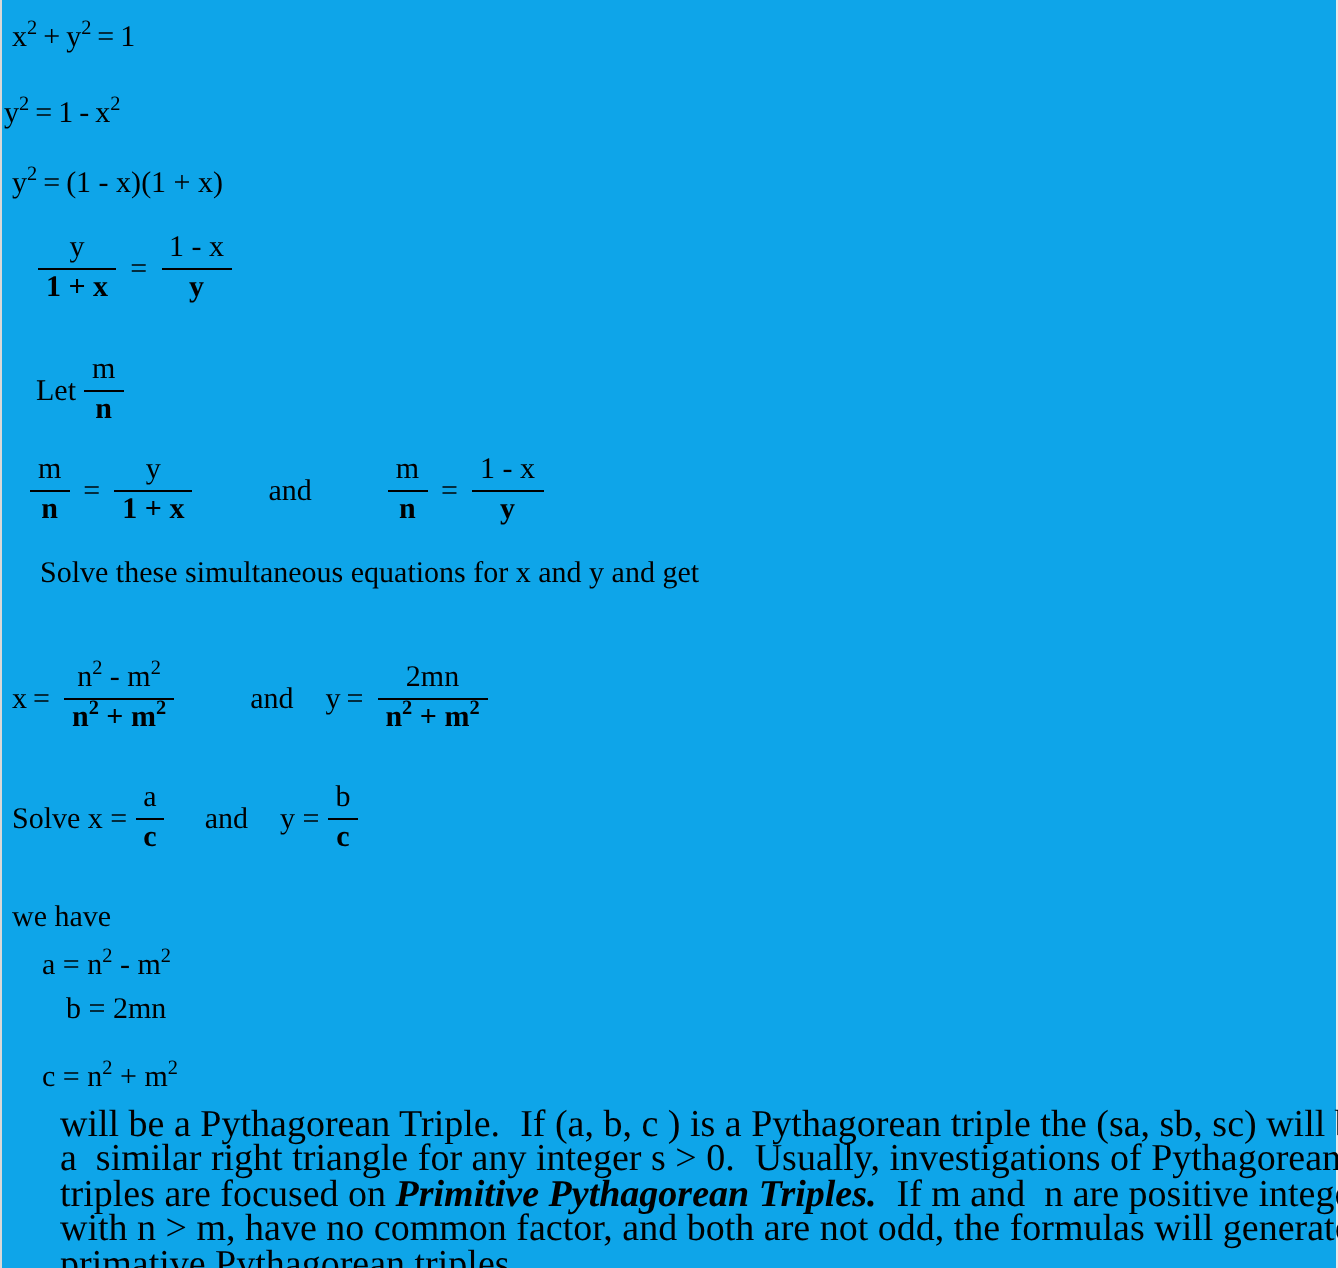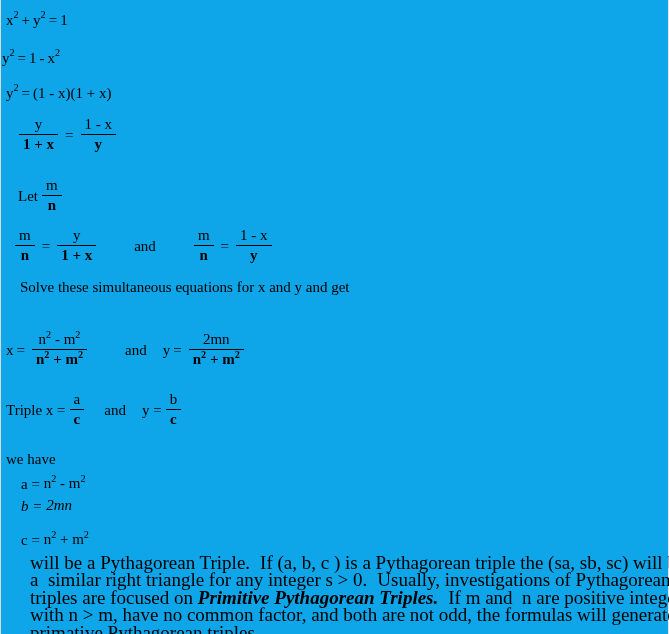--- a/index.html
+++ b/index.html
@@ -158,36 +158,36 @@
     <span class="word">x</span><span class="eq-sign">=</span><span class="frac">
       <span class="num"><span>n</span><sup>2</sup> <span>-</span> <span>m</span><sup>2</sup></span>
       <span class="den"><span>n</span><sup>2</sup> <span>+</span> <span>m</span><sup>2</sup></span>
     </span><span class="gap-and"></span><span class="word">and</span><span class="gap-and-sm"></span><span class="word">y</span><span class="eq-sign">=</span><span class="frac">
       <span class="num">2mn</span>
       <span class="den"><span>n</span><sup>2</sup> <span>+</span> <span>m</span><sup>2</sup></span>
     </span>
   </div>
 
   <div class="line" style="left:5px; top:392px;">
-    <span class="word">Triple x =</span><span class="frac">
+    <span class="word">Solve x =</span><span class="frac">
       <span class="num">a</span>
       <span class="den">c</span>
     </span><span class="gap-and-sm"></span><span class="word">and</span><span class="gap-and-sm"></span><span class="word">y =</span><span class="frac">
       <span class="num">b</span>
       <span class="den">c</span>
     </span>
   </div>
 
   <div class="line" style="left:5px; top:452px;">we have</div>
 
   <div class="line" style="left:20px; top:476px;">
     <span class="word">a =</span>&nbsp;<span>n</span><sup>2</sup> <span>-</span> <span>m</span><sup>2</sup>
   </div>
 
-  <div class="line" style="left:20px; top:498px;font-style:italic;">
+  <div class="line" style="left:32px; top:498px;">
     <span class="word">b =</span>&nbsp;<span>2mn</span>
   </div>
 
   <div class="line" style="left:20px; top:532px;text-align:right;">
     <span class="word">c =</span>&nbsp;<span>n</span><sup>2</sup> <span>+</span> <span>m</span><sup>2</sup>
   </div>
 
   <div id="closing"><span>will be a Pythagorean Triple.</span><span class="sp"></span><span>If (a, b, c ) is a Pythagorean triple the (sa, sb, sc) will be a  similar right triangle for any integer s &gt; 0.</span><span class="sp"></span><span>Usually, investigations of Pythagorean triples are focused on </span><b>Primitive Pythagorean Triples.</b><span class="sp"></span><span>If m and  n are positive integers with n &gt; m, have no common factor, and both are not odd, the formulas will generate primative Pythagorean triples.</span></div>
 
 </div>

